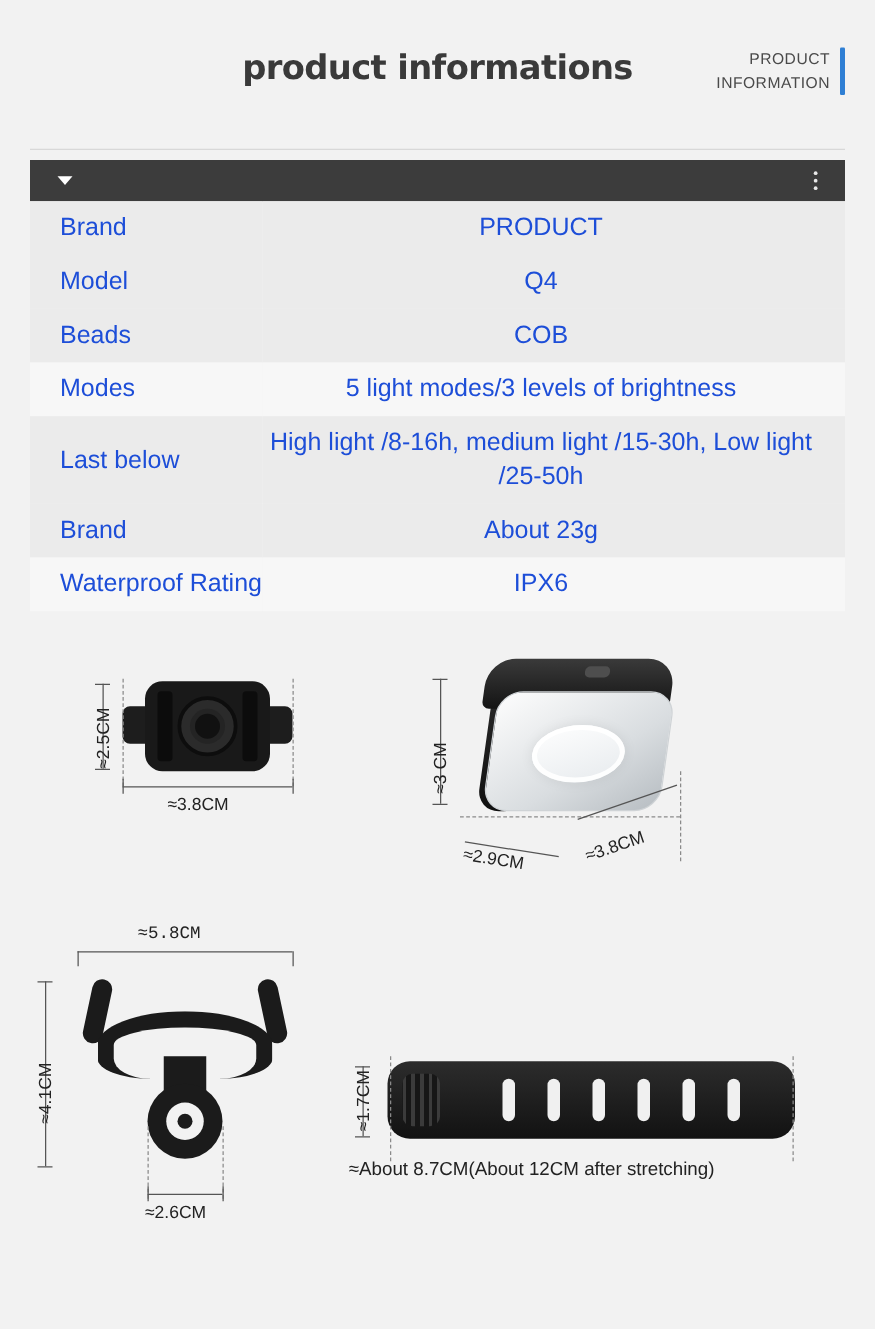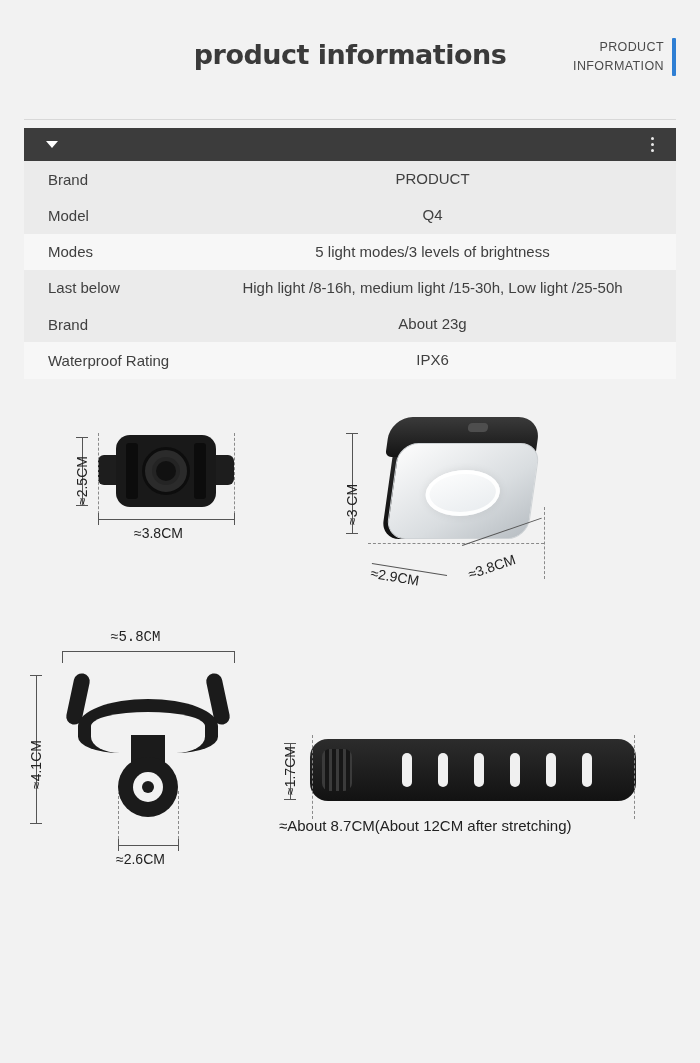--- a/index.html
+++ b/index.html
@@ -90,22 +90,22 @@
   }
   .kebab i {
     display: block;
     width: 3px; height: 3px;
     border-radius: 50%;
     background: #e9e9e9;
   }
   table.spec {
     width: 100%;
     border-collapse: collapse;
-    font-size: 15px;
-    color: #404040;
+    font-size: 20px;
+    color: #1d4ed8;
   }
   table.spec tr.odd  { background: #ebebeb; }
   table.spec tr.even { background: #f7f7f7; }
   table.spec td {
     padding: 8px 0;
     vertical-align: middle;
   }
   table.spec td.k {
     width: 185px;
     padding-left: 24px;
@@ -369,20 +369,24 @@
     </div>
     <table class="spec">
       <tbody>
         <tr class="odd">
           <td class="k">Brand</td>
           <td class="v">PRODUCT</td>
         </tr>
         <tr class="odd">
           <td class="k">Model</td>
           <td class="v">Q4</td>
+        </tr>
+        <tr class="odd">
+          <td class="k">Beads</td>
+          <td class="v">COB</td>
         </tr>
         <tr class="even">
           <td class="k">Modes</td>
           <td class="v">5 light modes/3 levels of brightness</td>
         </tr>
         <tr class="odd">
           <td class="k">Last below</td>
           <td class="v">High light /8-16h, medium light /15-30h, Low light /25-50h</td>
         </tr>
         <tr class="odd">

